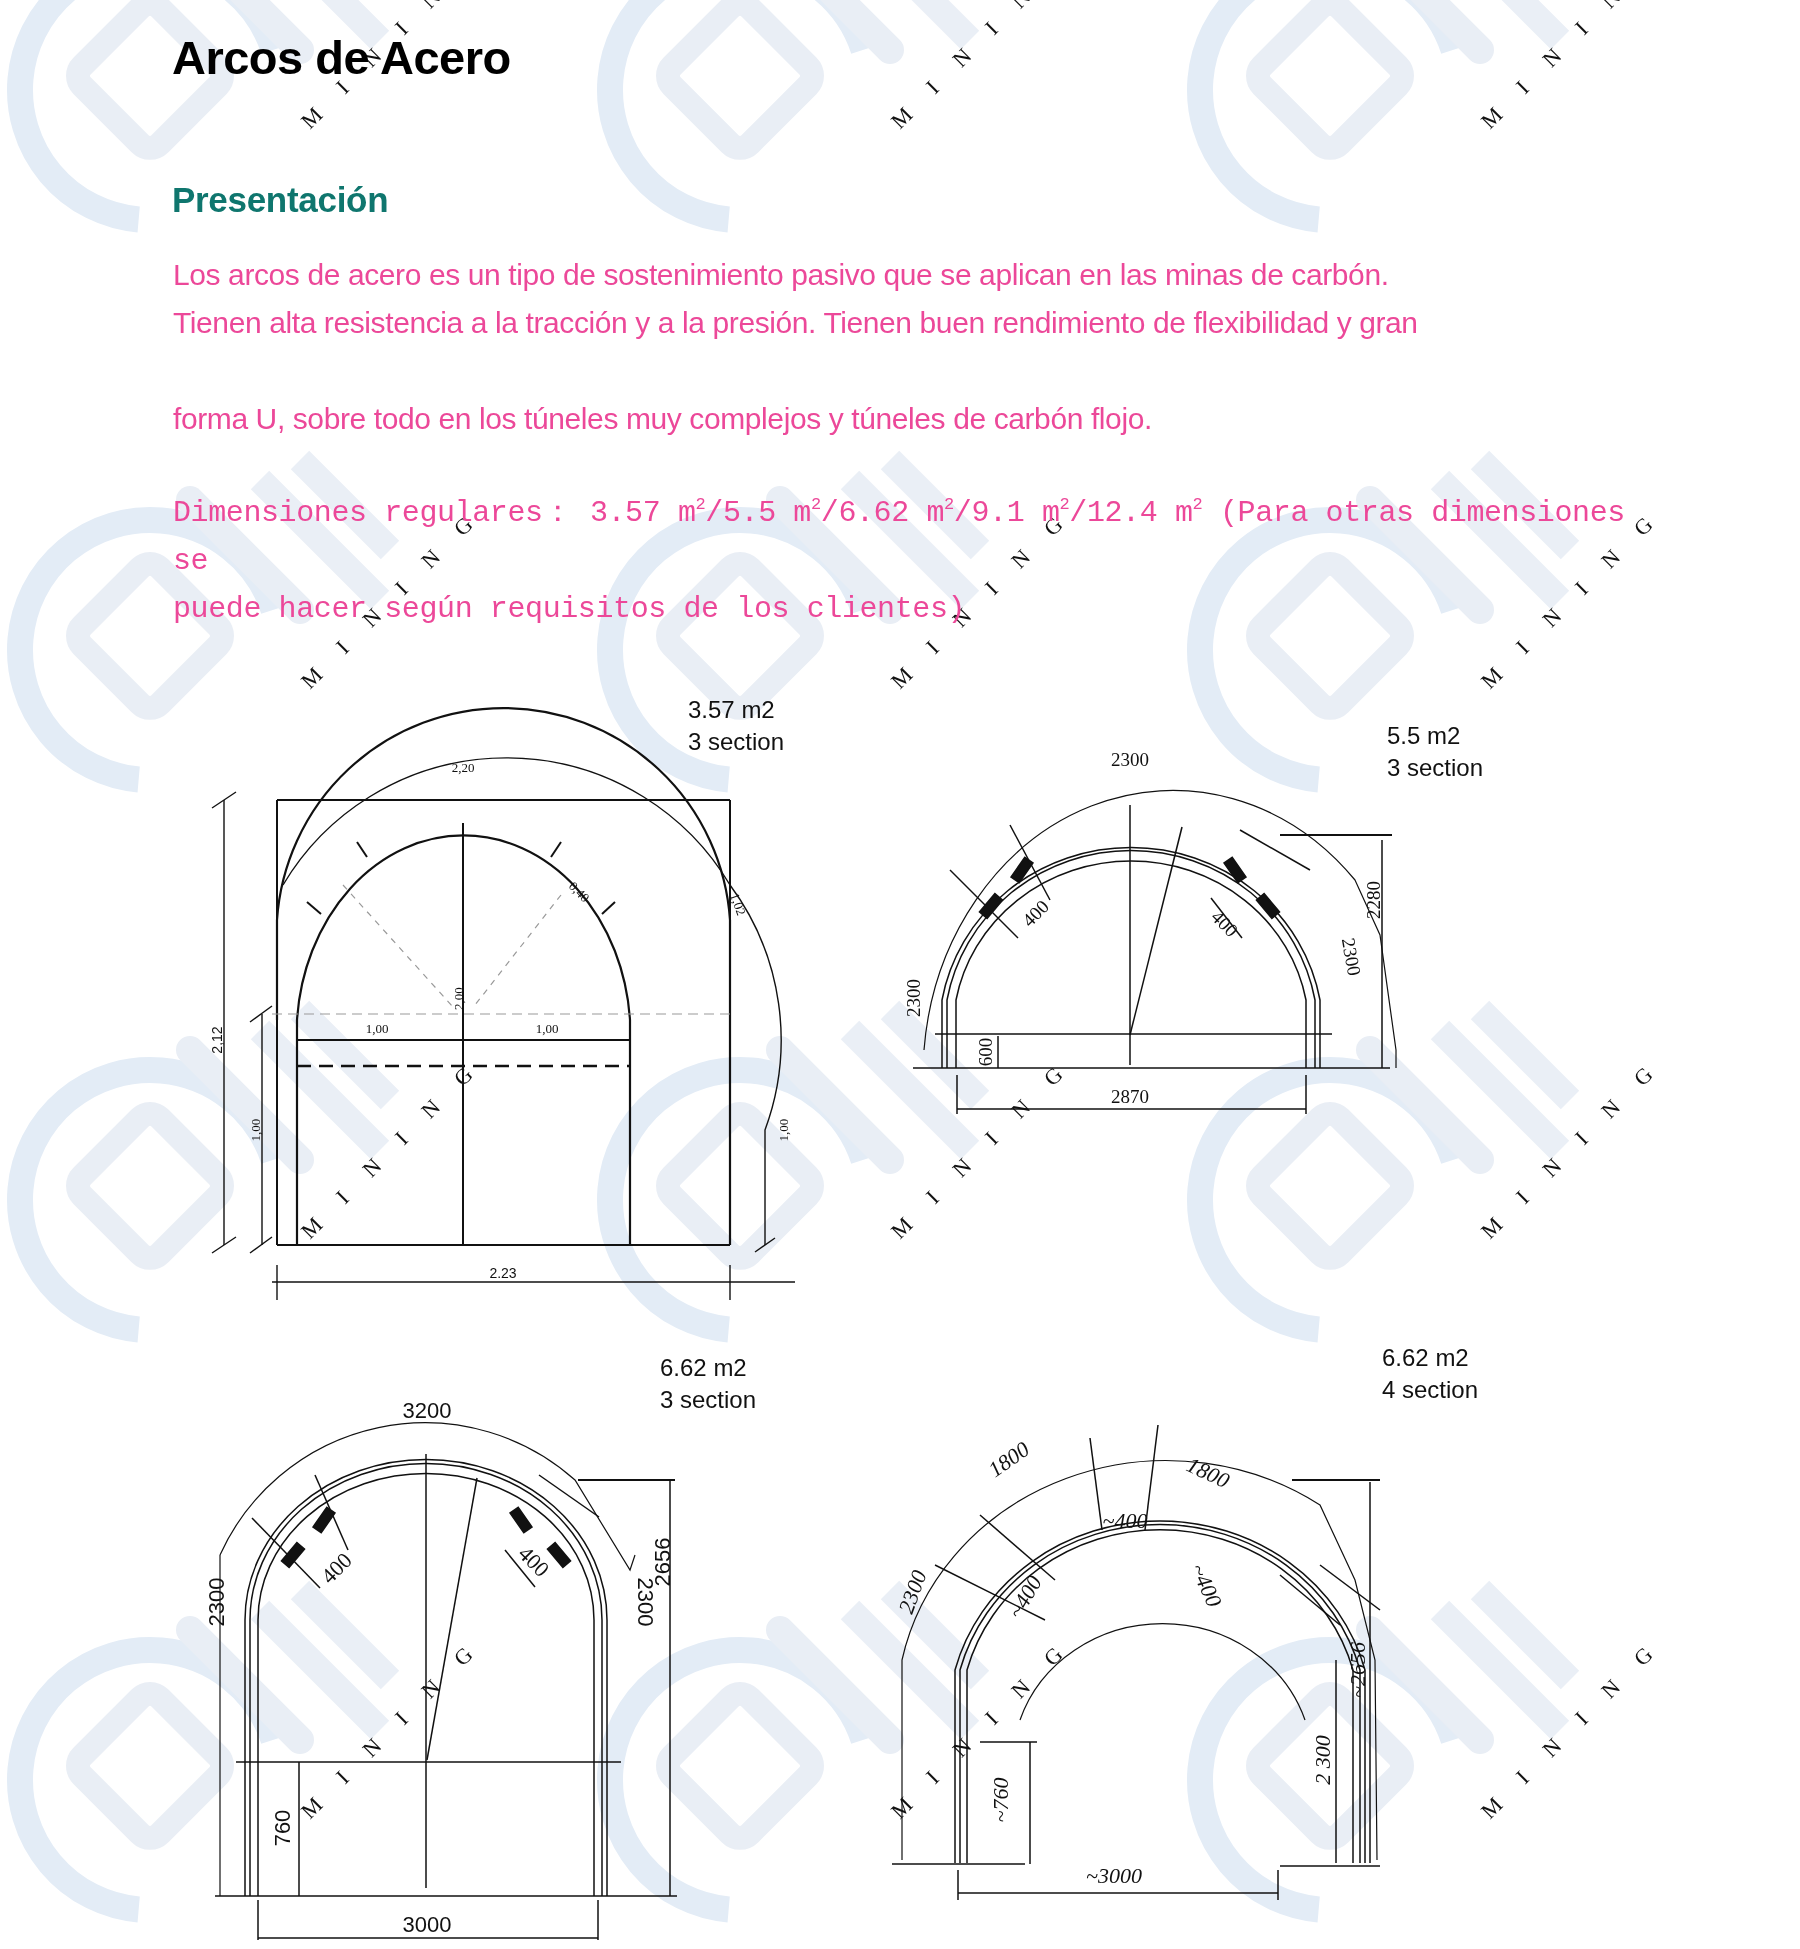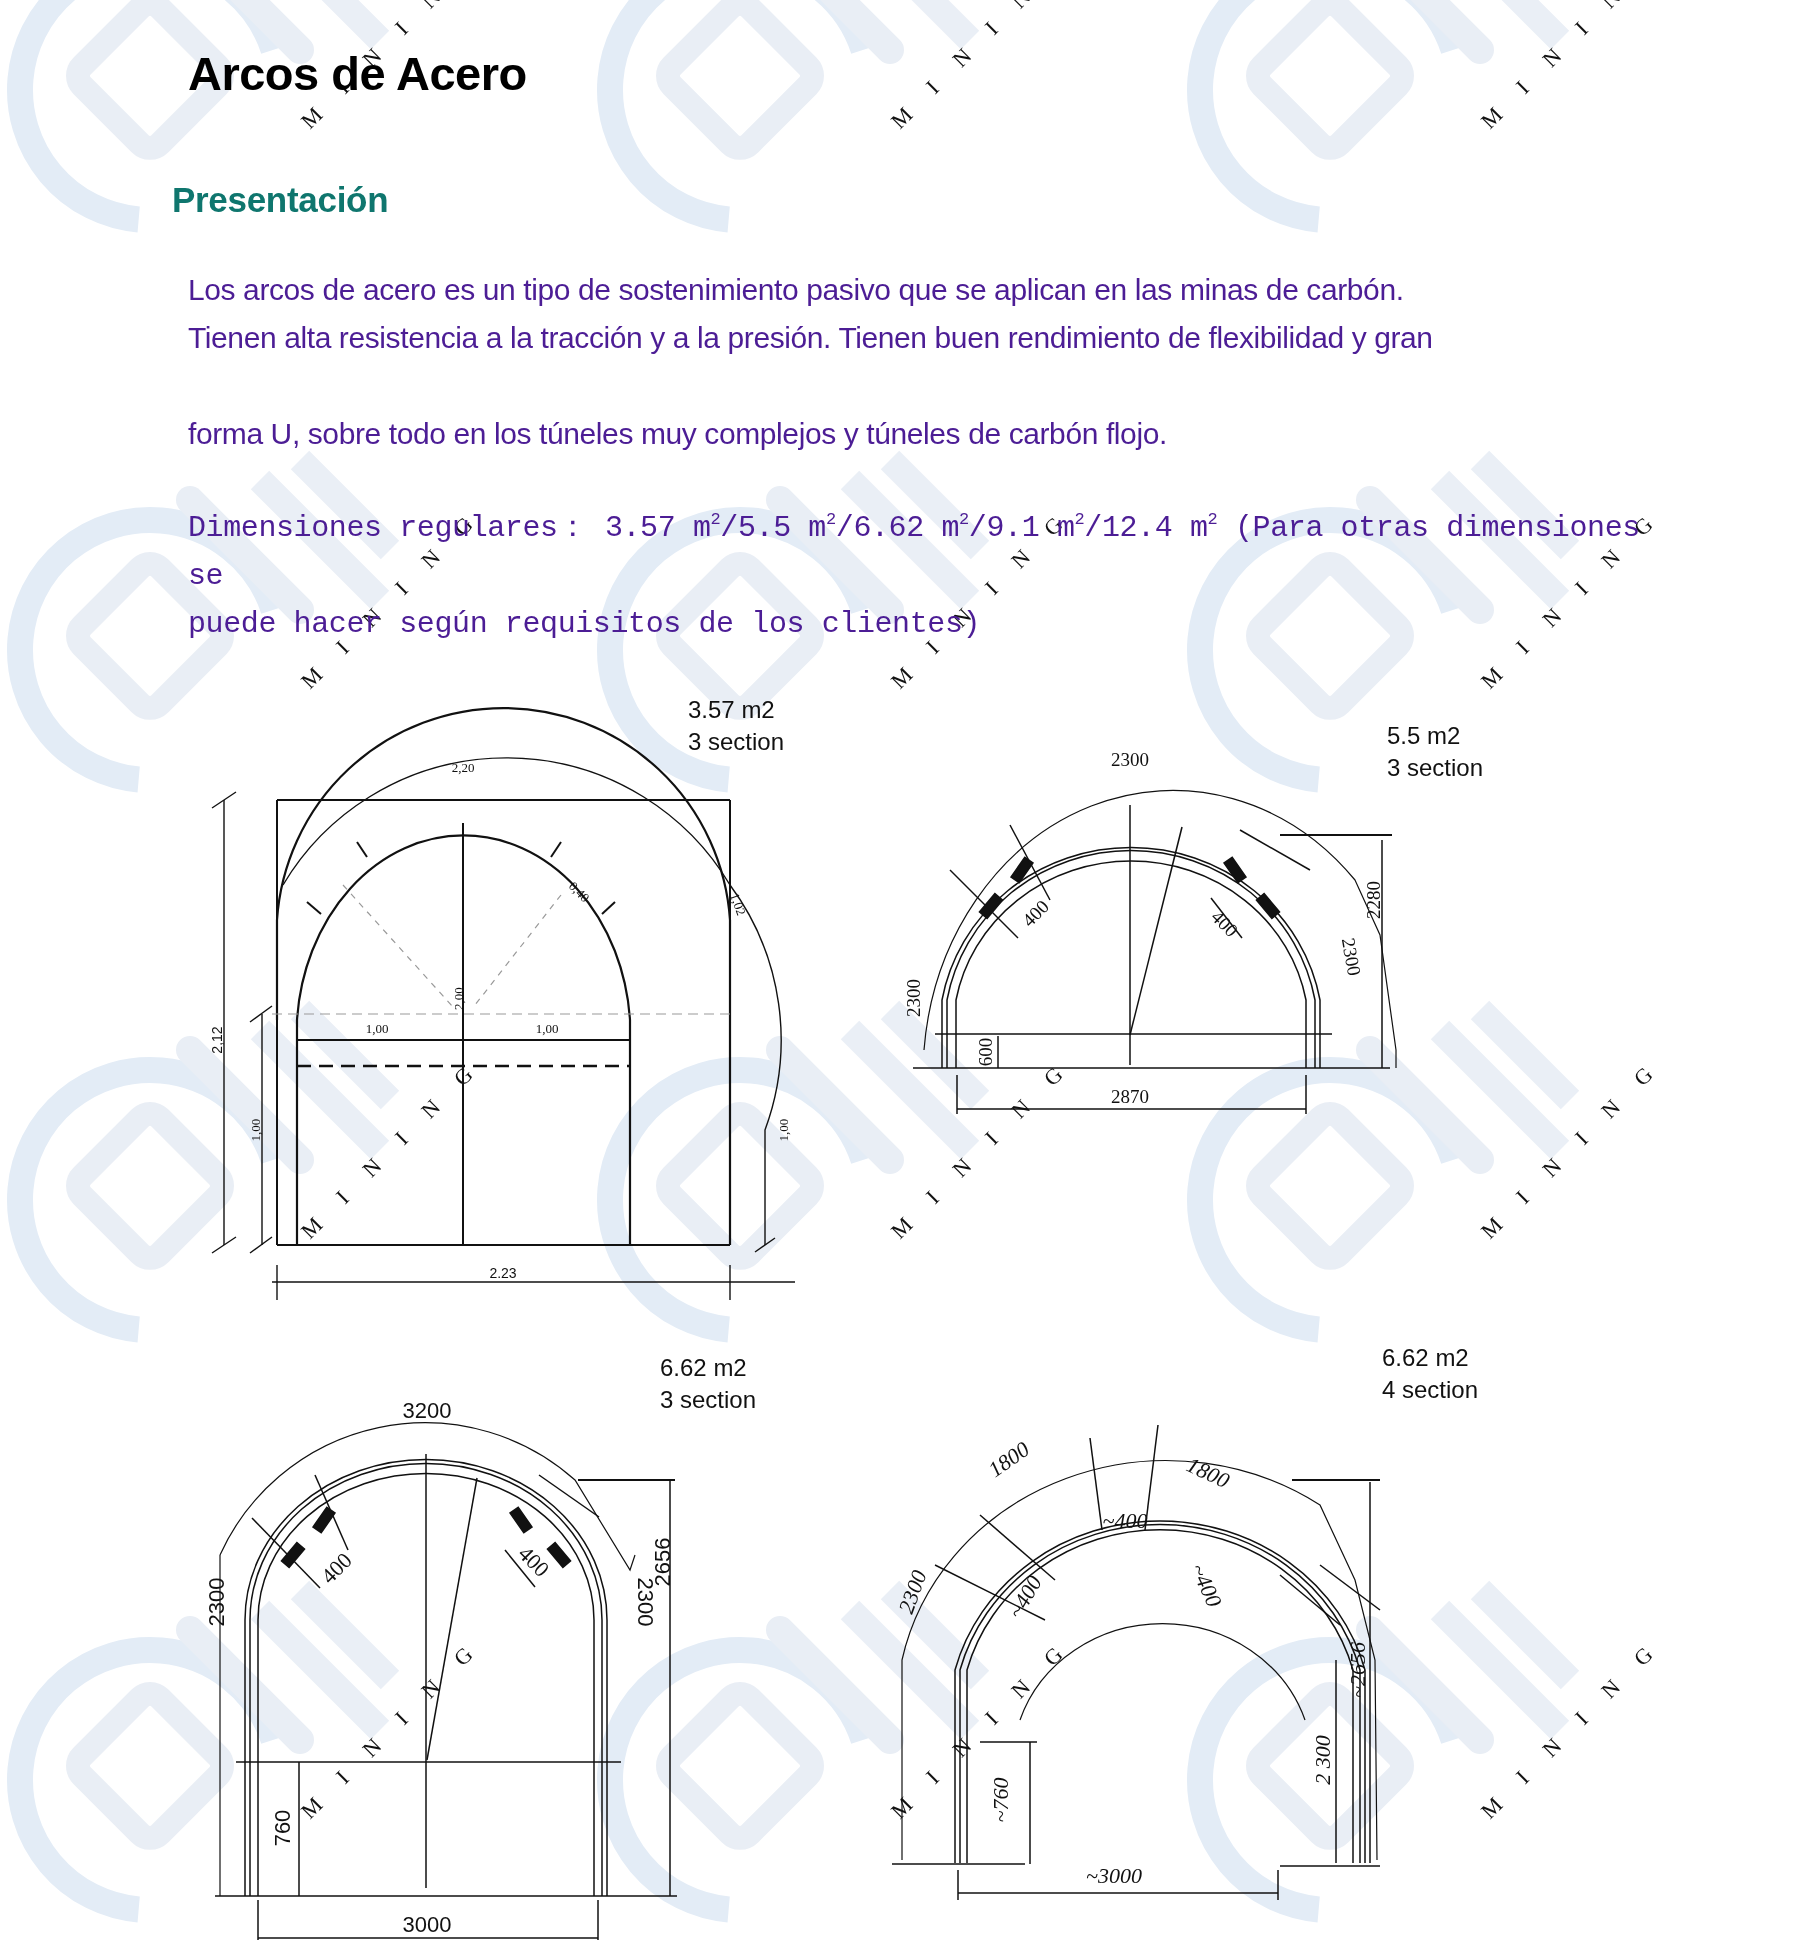--- a/index.html
+++ b/index.html
@@ -5,30 +5,30 @@
   html, body { margin: 0; padding: 0; }
   body {
     width: 1800px; height: 1949px; position: relative; overflow: hidden;
     background: #ffffff;
     font-family: "Liberation Sans", "DejaVu Sans", sans-serif;
     color: #1a1a1a;
   }
   .wm-layer { position: absolute; inset: 0; z-index: 0; pointer-events: none; }
   .content { position: absolute; inset: 0; z-index: 1; }
   .title {
-    position: absolute; left: 172px; top: 30px; margin: 16px;
+    position: absolute; left: 172px; top: 30px; margin: 0;
     font-size: 47px; font-weight: bold; color: #000; letter-spacing: -0.5px;
   }
   .subtitle {
     position: absolute; left: 172px; top: 180px; margin: 0;
     font-size: 35px; font-weight: bold; color: #0f766e; letter-spacing: -0.3px;
   }
   .para {
-    position: absolute; left: 172px; margin: 16px; width: 1480px;
-    font-size: 30px; line-height: 48px; color: #4c1d95; letter-spacing: -0.4px;
+    position: absolute; left: 172px; margin: 1px; width: 1480px;
+    font-size: 30px; line-height: 48px; color: #ec4899; letter-spacing: -0.4px;
   }
   .p1 { top: 250px; }
   .p2 { top: 488px; font-family: Liberation Mono, monospace; }
   .para sup { font-size: 17px; vertical-align: 12px; line-height: 0; }
   .diagram { position: absolute; }
   .diagram svg { display: block; overflow: visible; }
   .dlabel {
     position: absolute; font-size: 24px; line-height: 32px; color: #111;
   }
   svg text { font-family: "Liberation Serif", "DejaVu Serif", serif; fill: #111; }

